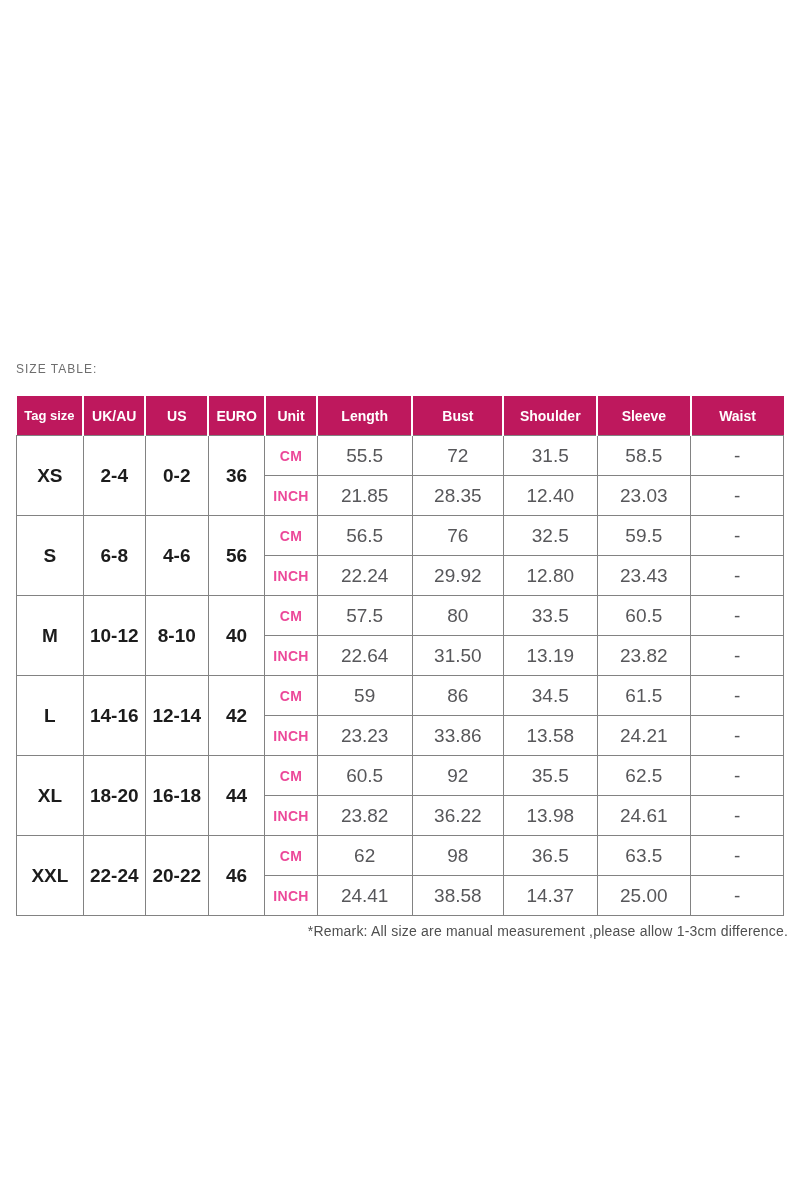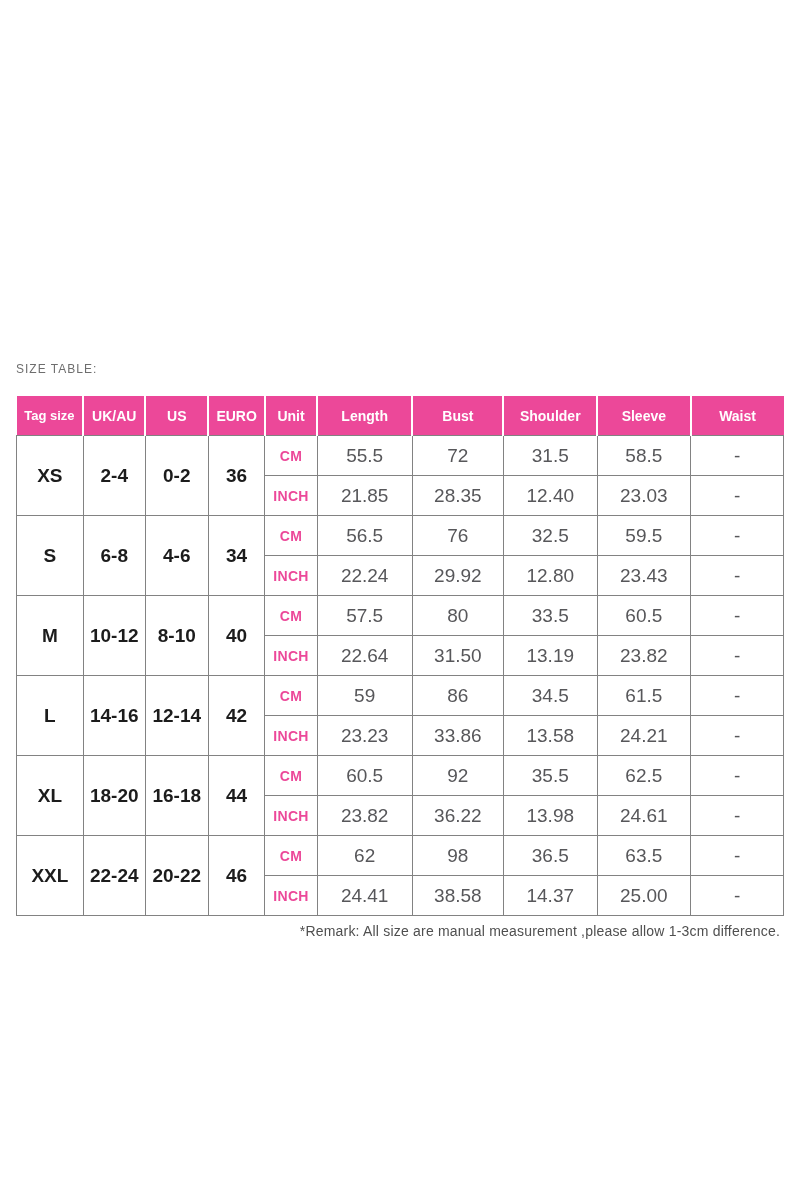--- a/index.html
+++ b/index.html
@@ -34,21 +34,21 @@
   }
   table.size-table td, table.size-table th {
     border: 1px solid #828282;
     text-align: center;
     vertical-align: middle;
     padding: 0;
     height: 39px;
     overflow: hidden;
   }
   table.size-table thead th {
-    background: #ec4899;
+    background: #be185d;
     color: #ffffff;
     font-size: 14px;
     font-weight: 700;
     border: 2px solid #ffffff;
     border-top: none;
     border-bottom: none;
     height: 39px;
   }
   table.size-table thead th:first-child { border-left: none; font-size: 13px; }
   table.size-table thead th:last-child  { border-right: none; }
@@ -63,21 +63,21 @@
     color: #ec4899;
     letter-spacing: 0.3px;
   }
   td.value-cell {
     font-size: 19px;
     font-weight: 400;
     color: #57575a;
   }
   .remark {
     position: absolute;
-    left: 12px;
+    left: 20px;
     top: 923px;
     width: 768px;
     text-align: right;
     font-size: 14px;
     color: #4f4f4f;
     letter-spacing: 0.2px;
   }
 </style>
 </head>
 <body>
@@ -131,21 +131,21 @@
           <td class="value-cell">21.85</td>
           <td class="value-cell">28.35</td>
           <td class="value-cell">12.40</td>
           <td class="value-cell">23.03</td>
           <td class="value-cell">-</td>
         </tr>
         <tr>
           <td class="tag-cell" rowspan="2">S</td>
           <td class="tag-cell" rowspan="2">6-8</td>
           <td class="tag-cell" rowspan="2">4-6</td>
-          <td class="tag-cell" rowspan="2">34</td>
+          <td class="tag-cell" rowspan="2">56</td>
           <td class="unit-cell">CM</td>
           <td class="value-cell">56.5</td>
           <td class="value-cell">76</td>
           <td class="value-cell">32.5</td>
           <td class="value-cell">59.5</td>
           <td class="value-cell">-</td>
         </tr>
         <tr>
           <td class="unit-cell">INCH</td>
           <td class="value-cell">22.24</td>

